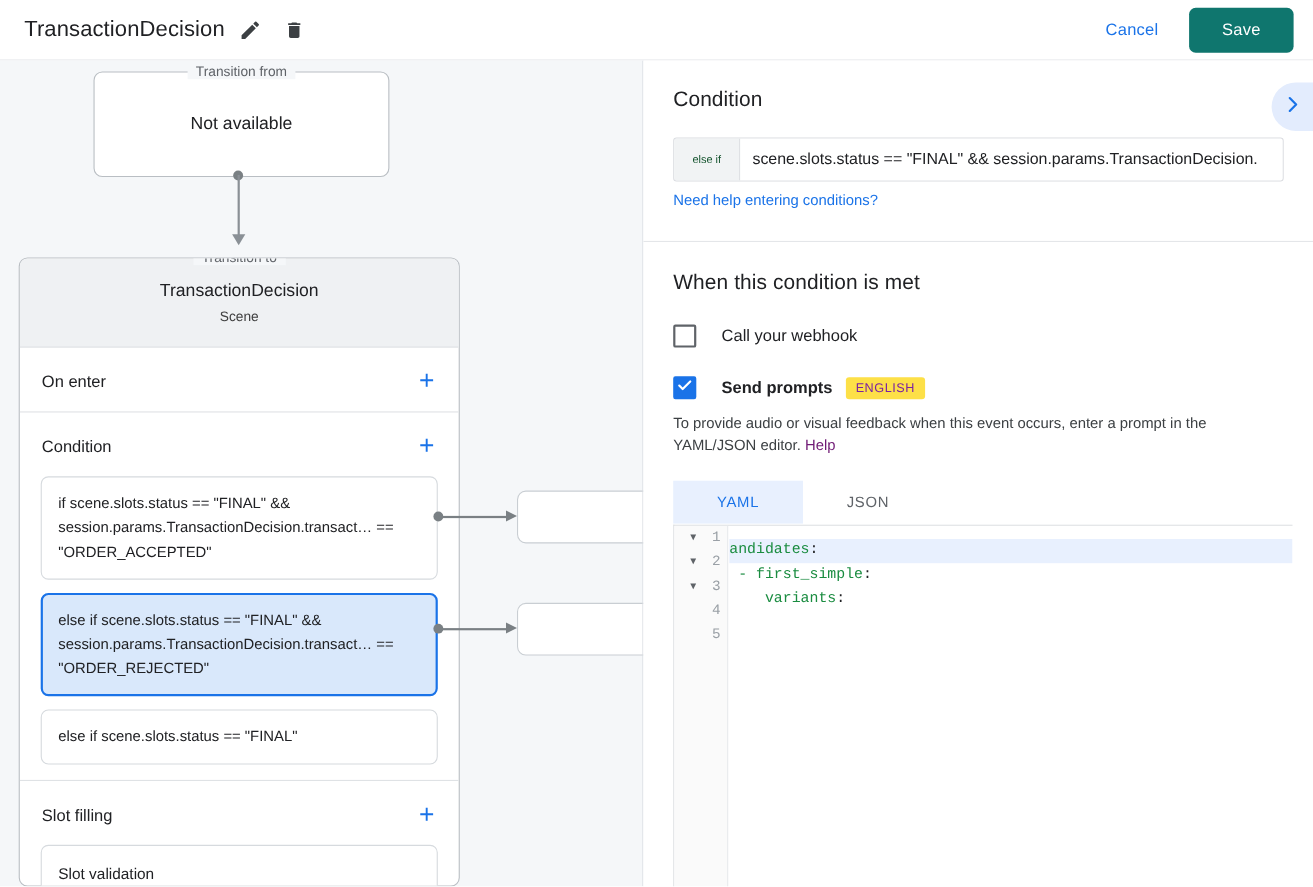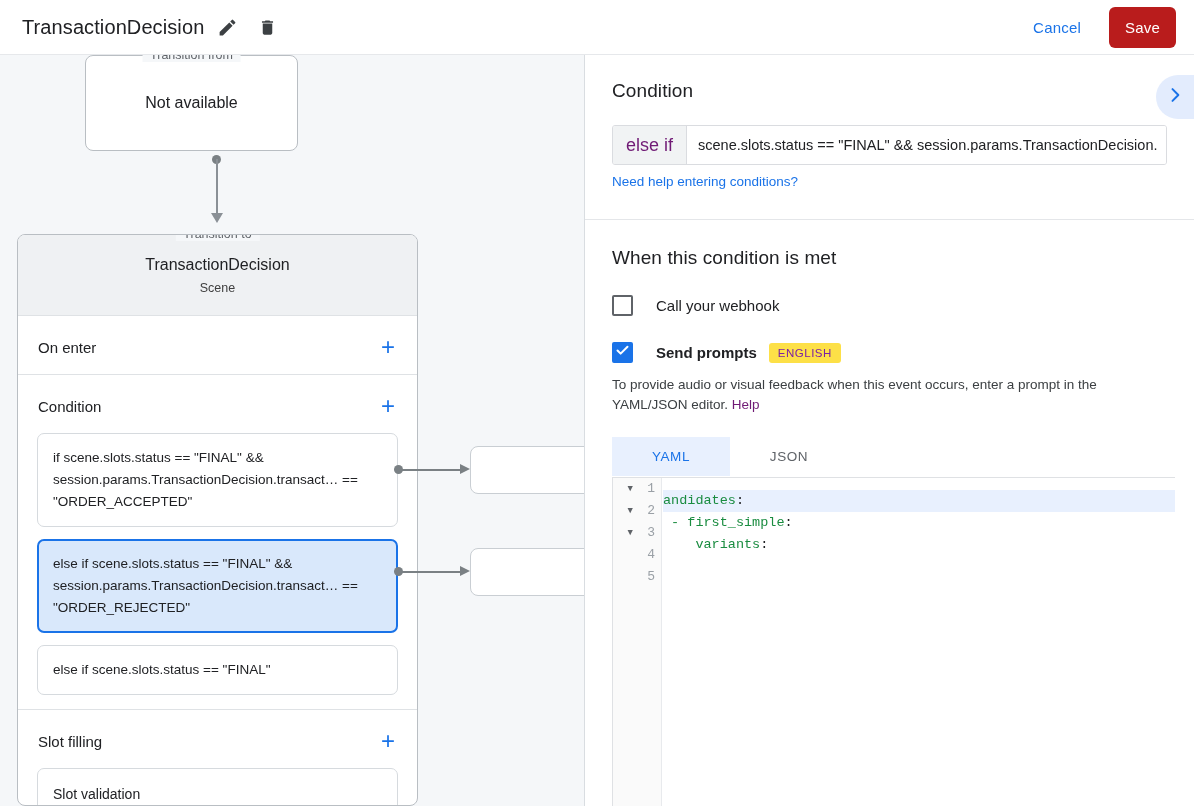--- a/index.html
+++ b/index.html
@@ -33,24 +33,24 @@
   .icon-btn svg { display: block; }
   .topbar-right {
     margin-left: auto; display: flex; align-items: center; padding-right: 18px;
   }
   .btn-cancel {
     color: #1a73e8; font-size: 15px; font-weight: 500;
     background: none; border: none; cursor: pointer;
     padding: 9px 14px; border-radius: 4px; letter-spacing: .2px;
   }
   .btn-save {
-    background: #b91c1c; color: #ffffff;
+    background: #0f766e; color: #ffffff;
     font-size: 15px; font-weight: 500; letter-spacing: .2px;
     border: none; border-radius: 6px;
-    padding: 12px 16px; margin-left: 14px; cursor: pointer;
+    padding: 12px 30px; margin-left: 14px; cursor: pointer;
   }
 
   
   .canvas {
     position: absolute; left: 0; top: 55px;
     width: 585px; height: 751px;
     background: #f5f7f9;
     overflow: hidden;
   }
   .canvas-edge-line {
@@ -64,21 +64,21 @@
     border: 1px solid #b9bec3;
     border-radius: 8px;
     background: #ffffff;
   }
   .node-legend {
     position: absolute; top: -8px; left: 50%; transform: translateX(-50%);
     background: #f5f7f9;
     padding: 0 8px;
     font-size: 12.5px; color: #5f6368; white-space: nowrap;
   }
-  #node-from { left: 85px; top: 0; width: 213px; height: 96px; }
+  #node-from { left: 85px; top: 10px; width: 269px; height: 96px; }
   #node-from .node-body {
     height: 100%; display: flex; align-items: center; justify-content: center;
     font-size: 16px; color: #202124;
   }
 
   
   .conn-dot {
     position: absolute; width: 9px; height: 9px; border-radius: 50%;
     background: #7a8084;
   }
@@ -169,21 +169,21 @@
   .cond-input-row {
     display: flex; align-items: stretch;
     margin: 23px 27px 0 27px;
     border: 1px solid #dadce0; border-radius: 3px;
     height: 40px; overflow: hidden;
   }
   .cond-prefix {
     background: #f1f3f4; border-right: 1px solid #dadce0;
     display: flex; align-items: center; justify-content: center;
     min-width: 60px; padding: 0 13px;
-    font-size: 18px; color: #701a75;
+    font-size: 10px; color: #14532d;
   }
   .cond-value {
     flex: 1; border: none; outline: none; background: #ffffff;
     font-family: "Liberation Sans", sans-serif;
     font-size: 14.5px; color: #202124;
     padding: 0 11px; white-space: nowrap; overflow: hidden;
     display: flex; align-items: center;
   }
   .help-link {
     display: inline-block; margin: 9px 0 0 27px;

